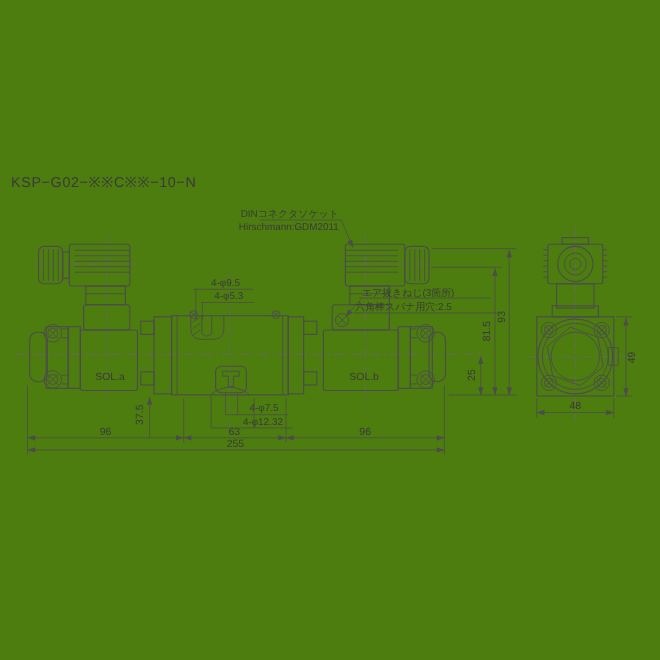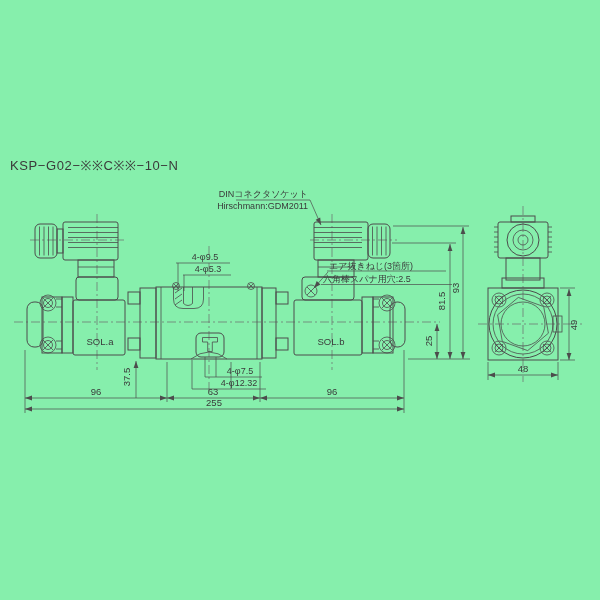--- a/index.html
+++ b/index.html
@@ -1,16 +1,16 @@
 <!DOCTYPE html>
 <html><head>
 <meta charset="utf-8">
 <style>
   html,body{margin:0;padding:0;background:#ffffff;}
-  .canvas{position:relative;width:600px;height:600px;background:#86efac;overflow:hidden;
+  .canvas{position:relative;width:600px;height:600px;background:#4d7c0f;overflow:hidden;
           font-family:"Liberation Sans",sans-serif;}
   svg{position:absolute;left:0;top:0;}
   .ln{stroke:#4c4c4c;stroke-width:1;fill:none;}
   .ln2{stroke:#4c4c4c;stroke-width:0.8;fill:none;}
   .cl{stroke:#6a6a6a;stroke-width:0.7;fill:none;stroke-dasharray:9 3 2 3;}
   .dim{stroke:#4c4c4c;stroke-width:0.7;fill:none;}
   .arr{fill:#4c4c4c;stroke:none;}
   text{fill:#3a3a3a;font-family:"Liberation Sans",sans-serif;}
   .t9{font-size:9px;}
   .t95{font-size:9.5px;}

